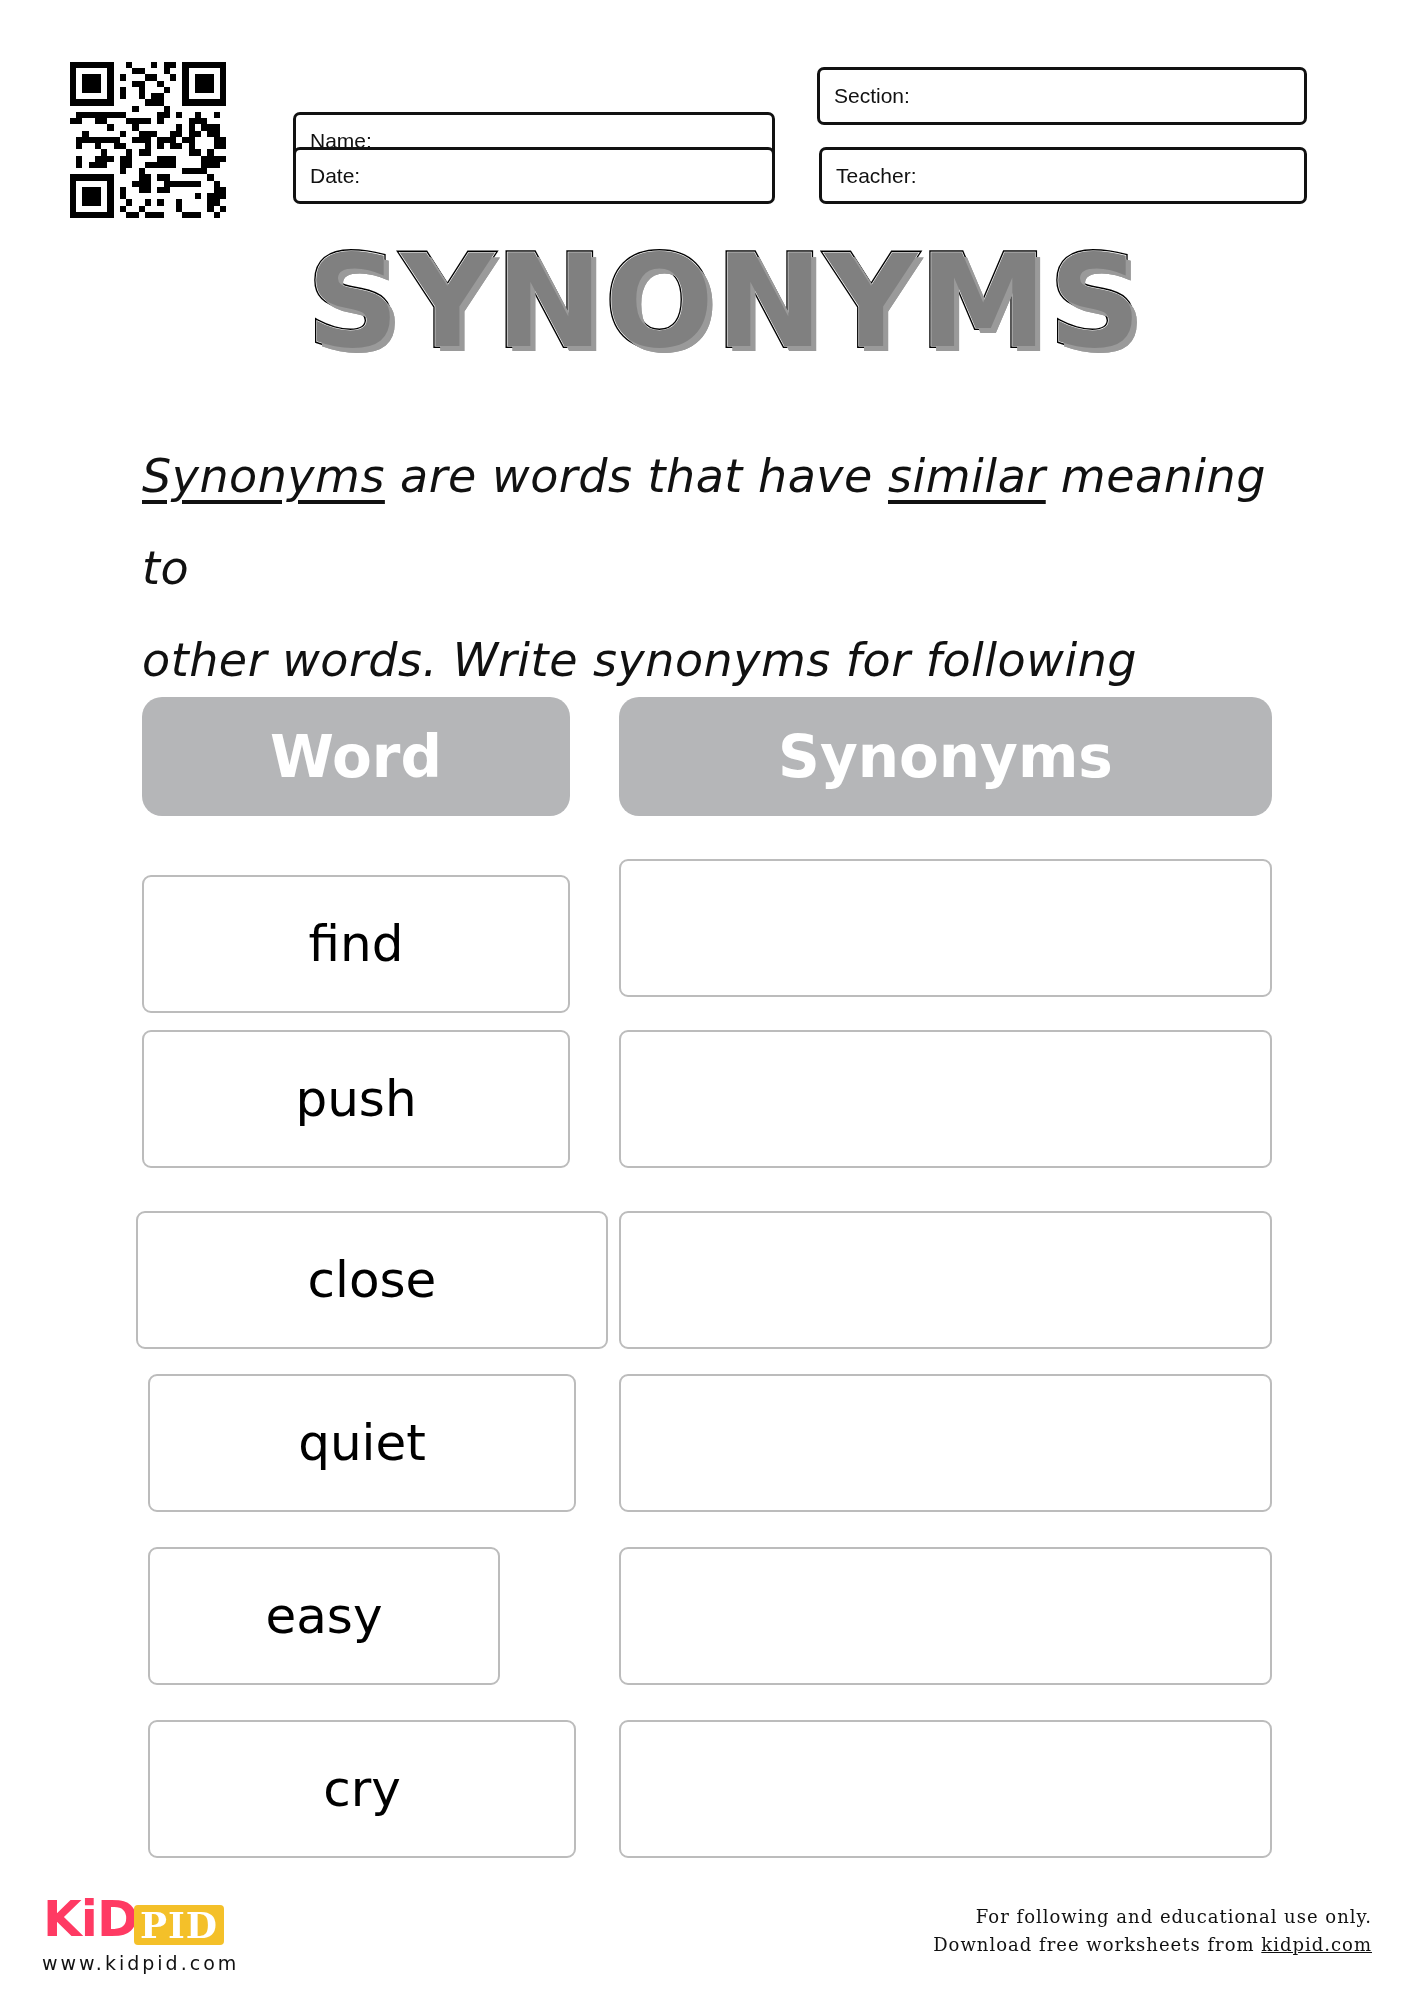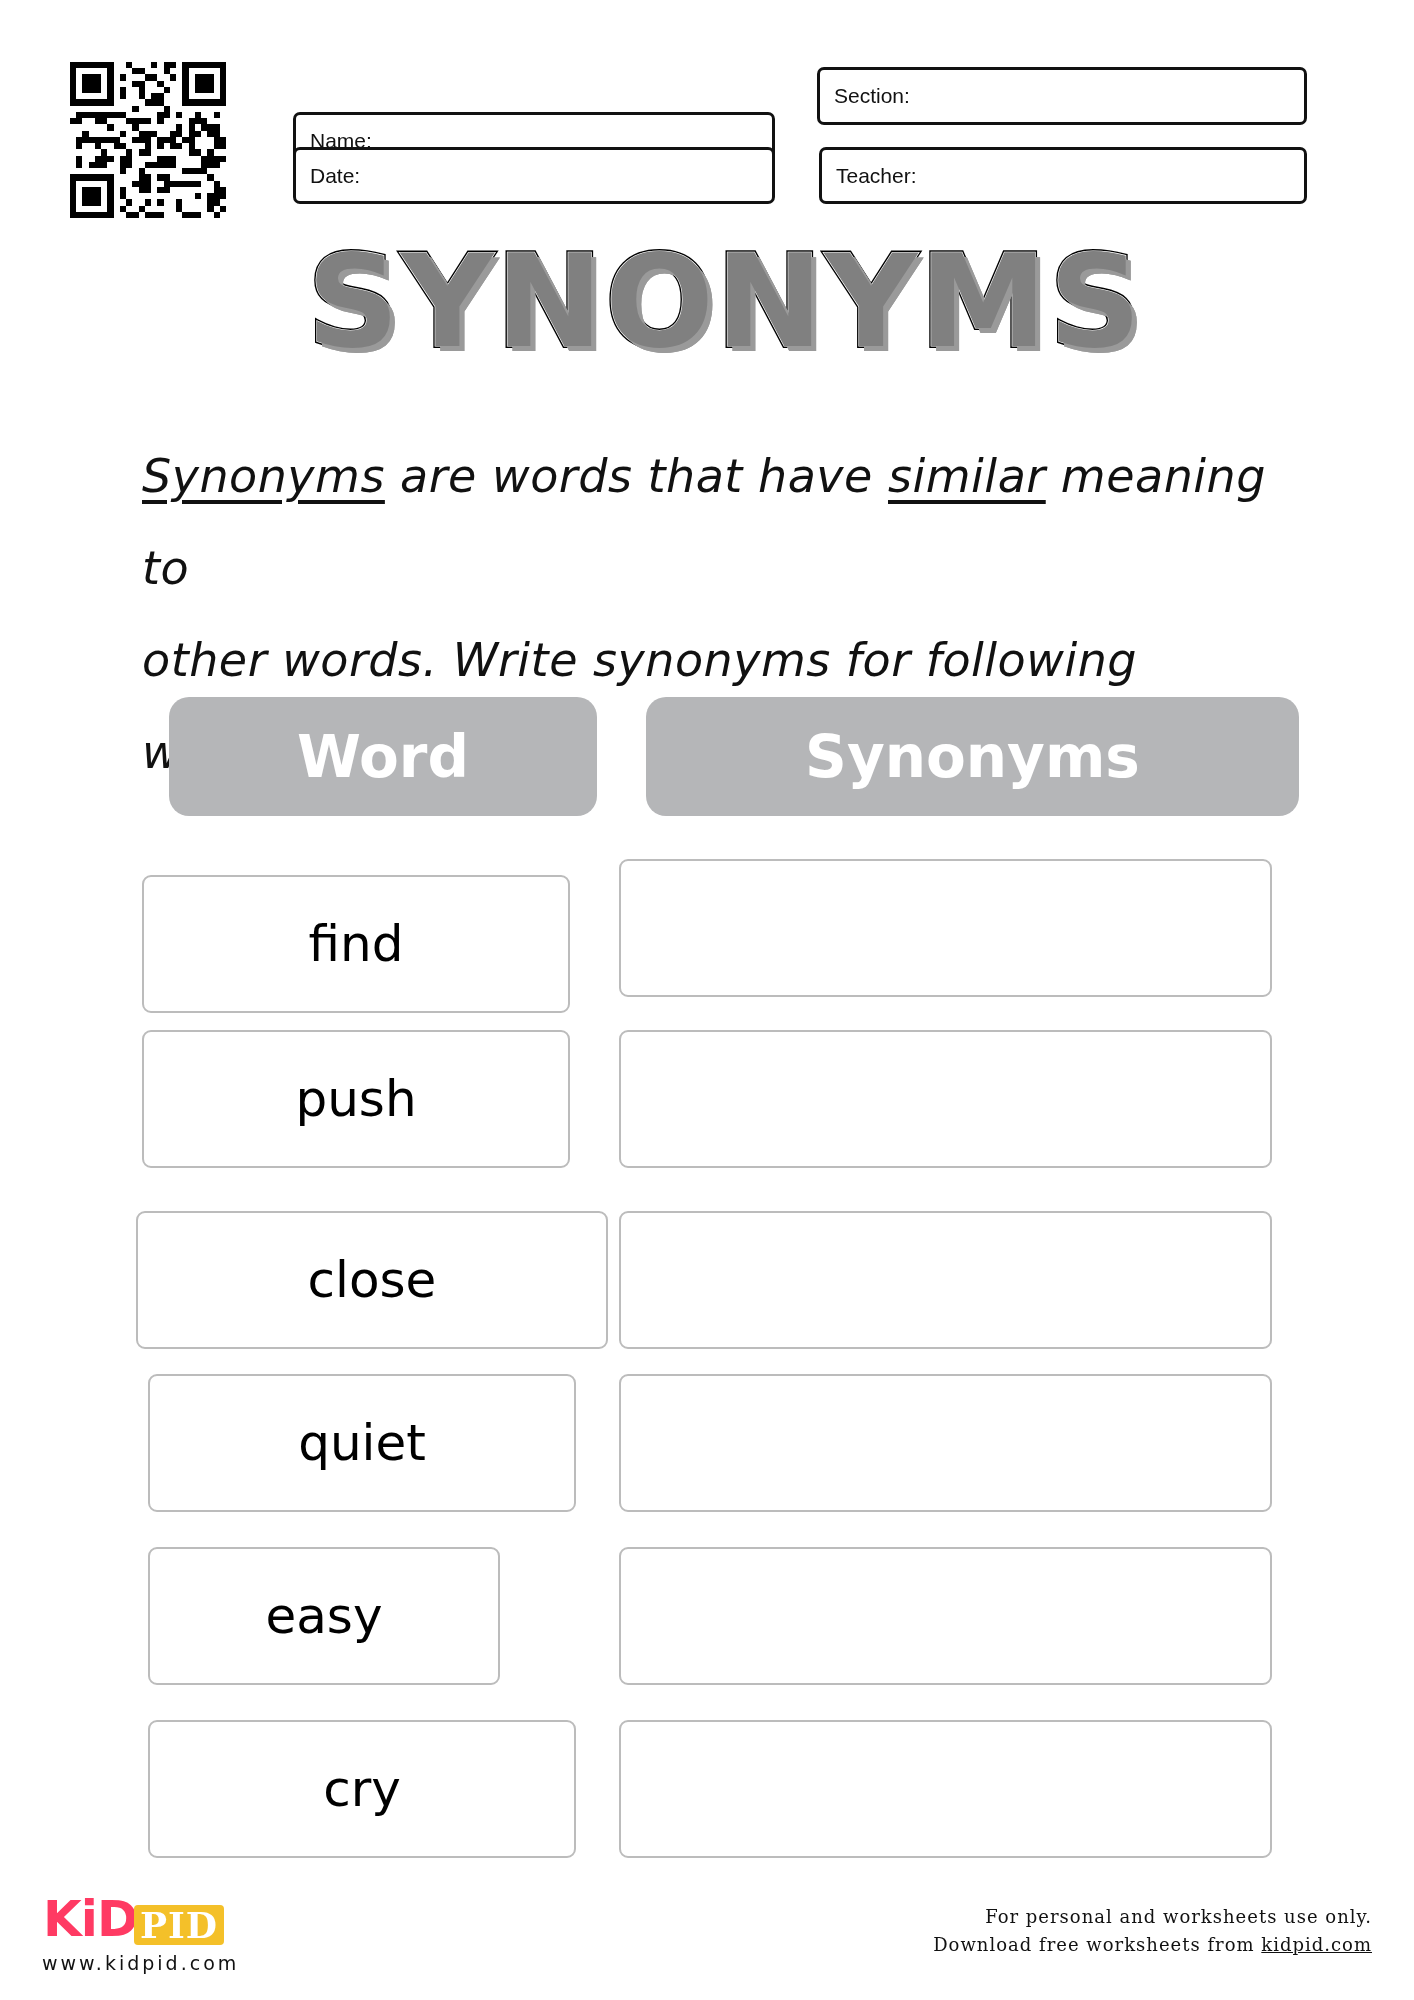--- a/index.html
+++ b/index.html
@@ -7,21 +7,21 @@
   .abs { position:absolute; }
   #qr { left:70px; top:62px; width:156px; height:156px; display:grid; grid-template-columns:repeat(25,1fr); grid-template-rows:repeat(25,1fr); }
   #qr div.b { background:#000; }
   .info-box { position:absolute; border:3px solid #111; border-radius:7px; box-sizing:border-box; background:#fff; }
   .info-label { position:absolute; left:14px; top:50%; transform:translateY(-50%); font-family:"Liberation Sans", sans-serif; font-size:21px; color:#111; }
   #title { left:300px; top:238px; width:850px; text-align:center; font-family:"DejaVu Sans", sans-serif; font-weight:bold; font-size:128px; letter-spacing:2px; color:#808080;
     -webkit-text-stroke:4px #000; paint-order:stroke fill; text-shadow:5px 5px 0 #9a9a9a; line-height:1; }
   #title-inner { position:absolute; left:0; top:0; width:100%; text-align:center; font-family:"DejaVu Sans", sans-serif; font-weight:bold; font-size:128px; letter-spacing:2px; color:#808080; -webkit-text-stroke:1.2px #fff; line-height:1; }
   #instructions { left:142px; top:430px; width:1150px; font-family:"DejaVu Sans", sans-serif; font-style:italic; font-weight:normal; font-size:46px; line-height:92px; color:#111; letter-spacing:0.5px; }
   #instructions u { text-decoration-thickness:4px; text-underline-offset:8px; }
-  .hdr { position:absolute; background:#b5b6b8; border-radius:20px; color:#fff; font-family:"DejaVu Sans", sans-serif; font-weight:bold; font-size:58px; display:flex; align-items:center; justify-content:center;margin-left:27px; }
+  .hdr { position:absolute; background:#b5b6b8; border-radius:20px; color:#fff; font-family:"DejaVu Sans", sans-serif; font-weight:bold; font-size:58px; display:flex; align-items:center; justify-content:center; }
   .cell { position:absolute; border:2.5px solid #bcbcbc; border-radius:9px; box-sizing:border-box; background:#fff; display:flex; align-items:center; justify-content:center; font-family:"DejaVu Sans", sans-serif; font-size:50px; color:#000; }
   .syn-cell { cursor:text; }
   #logo { left:43px; top:1893px; width:180px; height:52px; }
   #logo-kid { position:absolute; left:0; top:0; font-family:"DejaVu Sans", sans-serif; font-weight:bold; font-size:50px; color:#ff3a63; line-height:52px; letter-spacing:-1px; }
   #logo-pid-box { position:absolute; left:91px; top:12px; width:90px; height:40px; background:#f4c029; border-radius:4px; display:flex; align-items:center; justify-content:center; }
   #logo-pid { font-family:"DejaVu Serif", serif; font-weight:bold; font-size:36px; color:#fff; line-height:40px; letter-spacing:1px; }
   #logo-url { left:42px; top:1952px; font-family:"DejaVu Sans", sans-serif; font-size:19px; letter-spacing:3px; color:#111; }
   #footer { right:42px; top:1903px; text-align:right; font-family:"DejaVu Serif", serif; font-size:18px; line-height:28px; color:#111; letter-spacing:1px; }
   #footer a { color:#111; text-decoration:underline; }
 </style>
@@ -730,15 +730,15 @@
 
 <div id="logo" class="abs">
   <span id="logo-kid">KiD</span>
   <div id="logo-pid-box">
     <span id="logo-pid">PID</span>
   </div>
 </div>
 <div id="logo-url" class="abs">www.kidpid.com</div>
 
 <div id="footer" class="abs">
-  <div>For personal and worksheets use only.</div>
+  <div>For following and educational use only.</div>
   <div><span>Download free worksheets from </span><a>kidpid.com</a></div>
 </div>
 
 </body></html>

